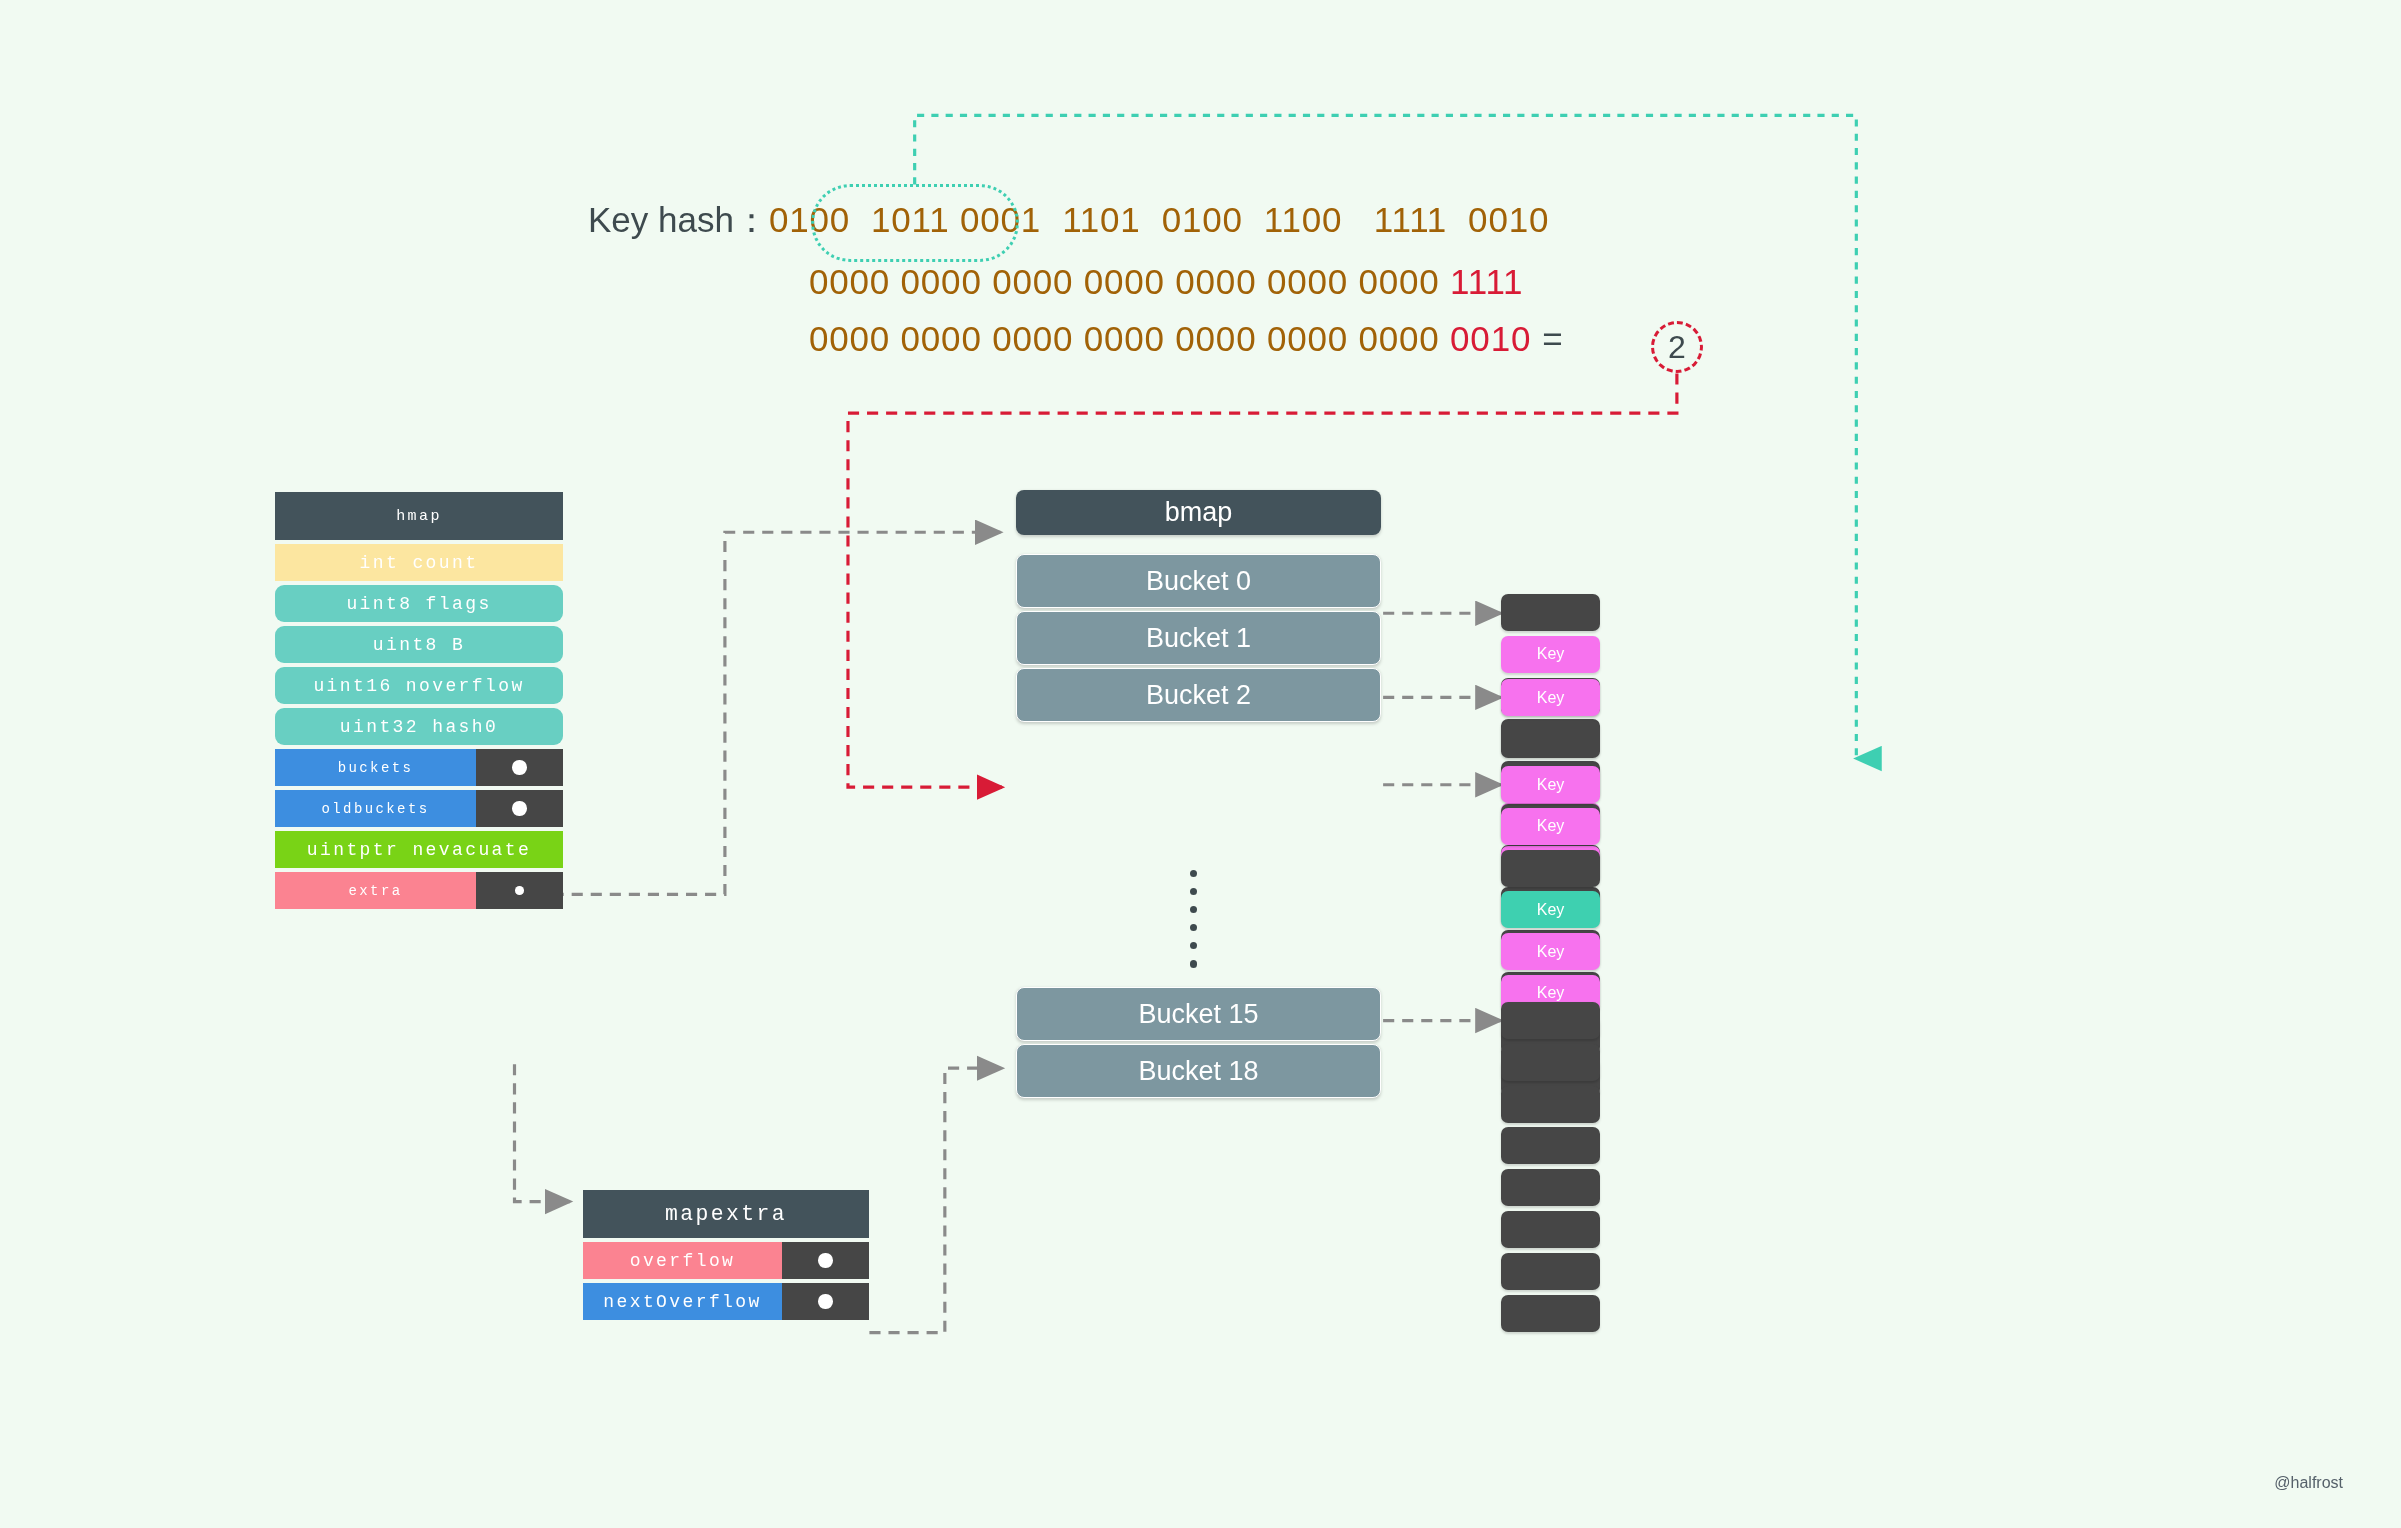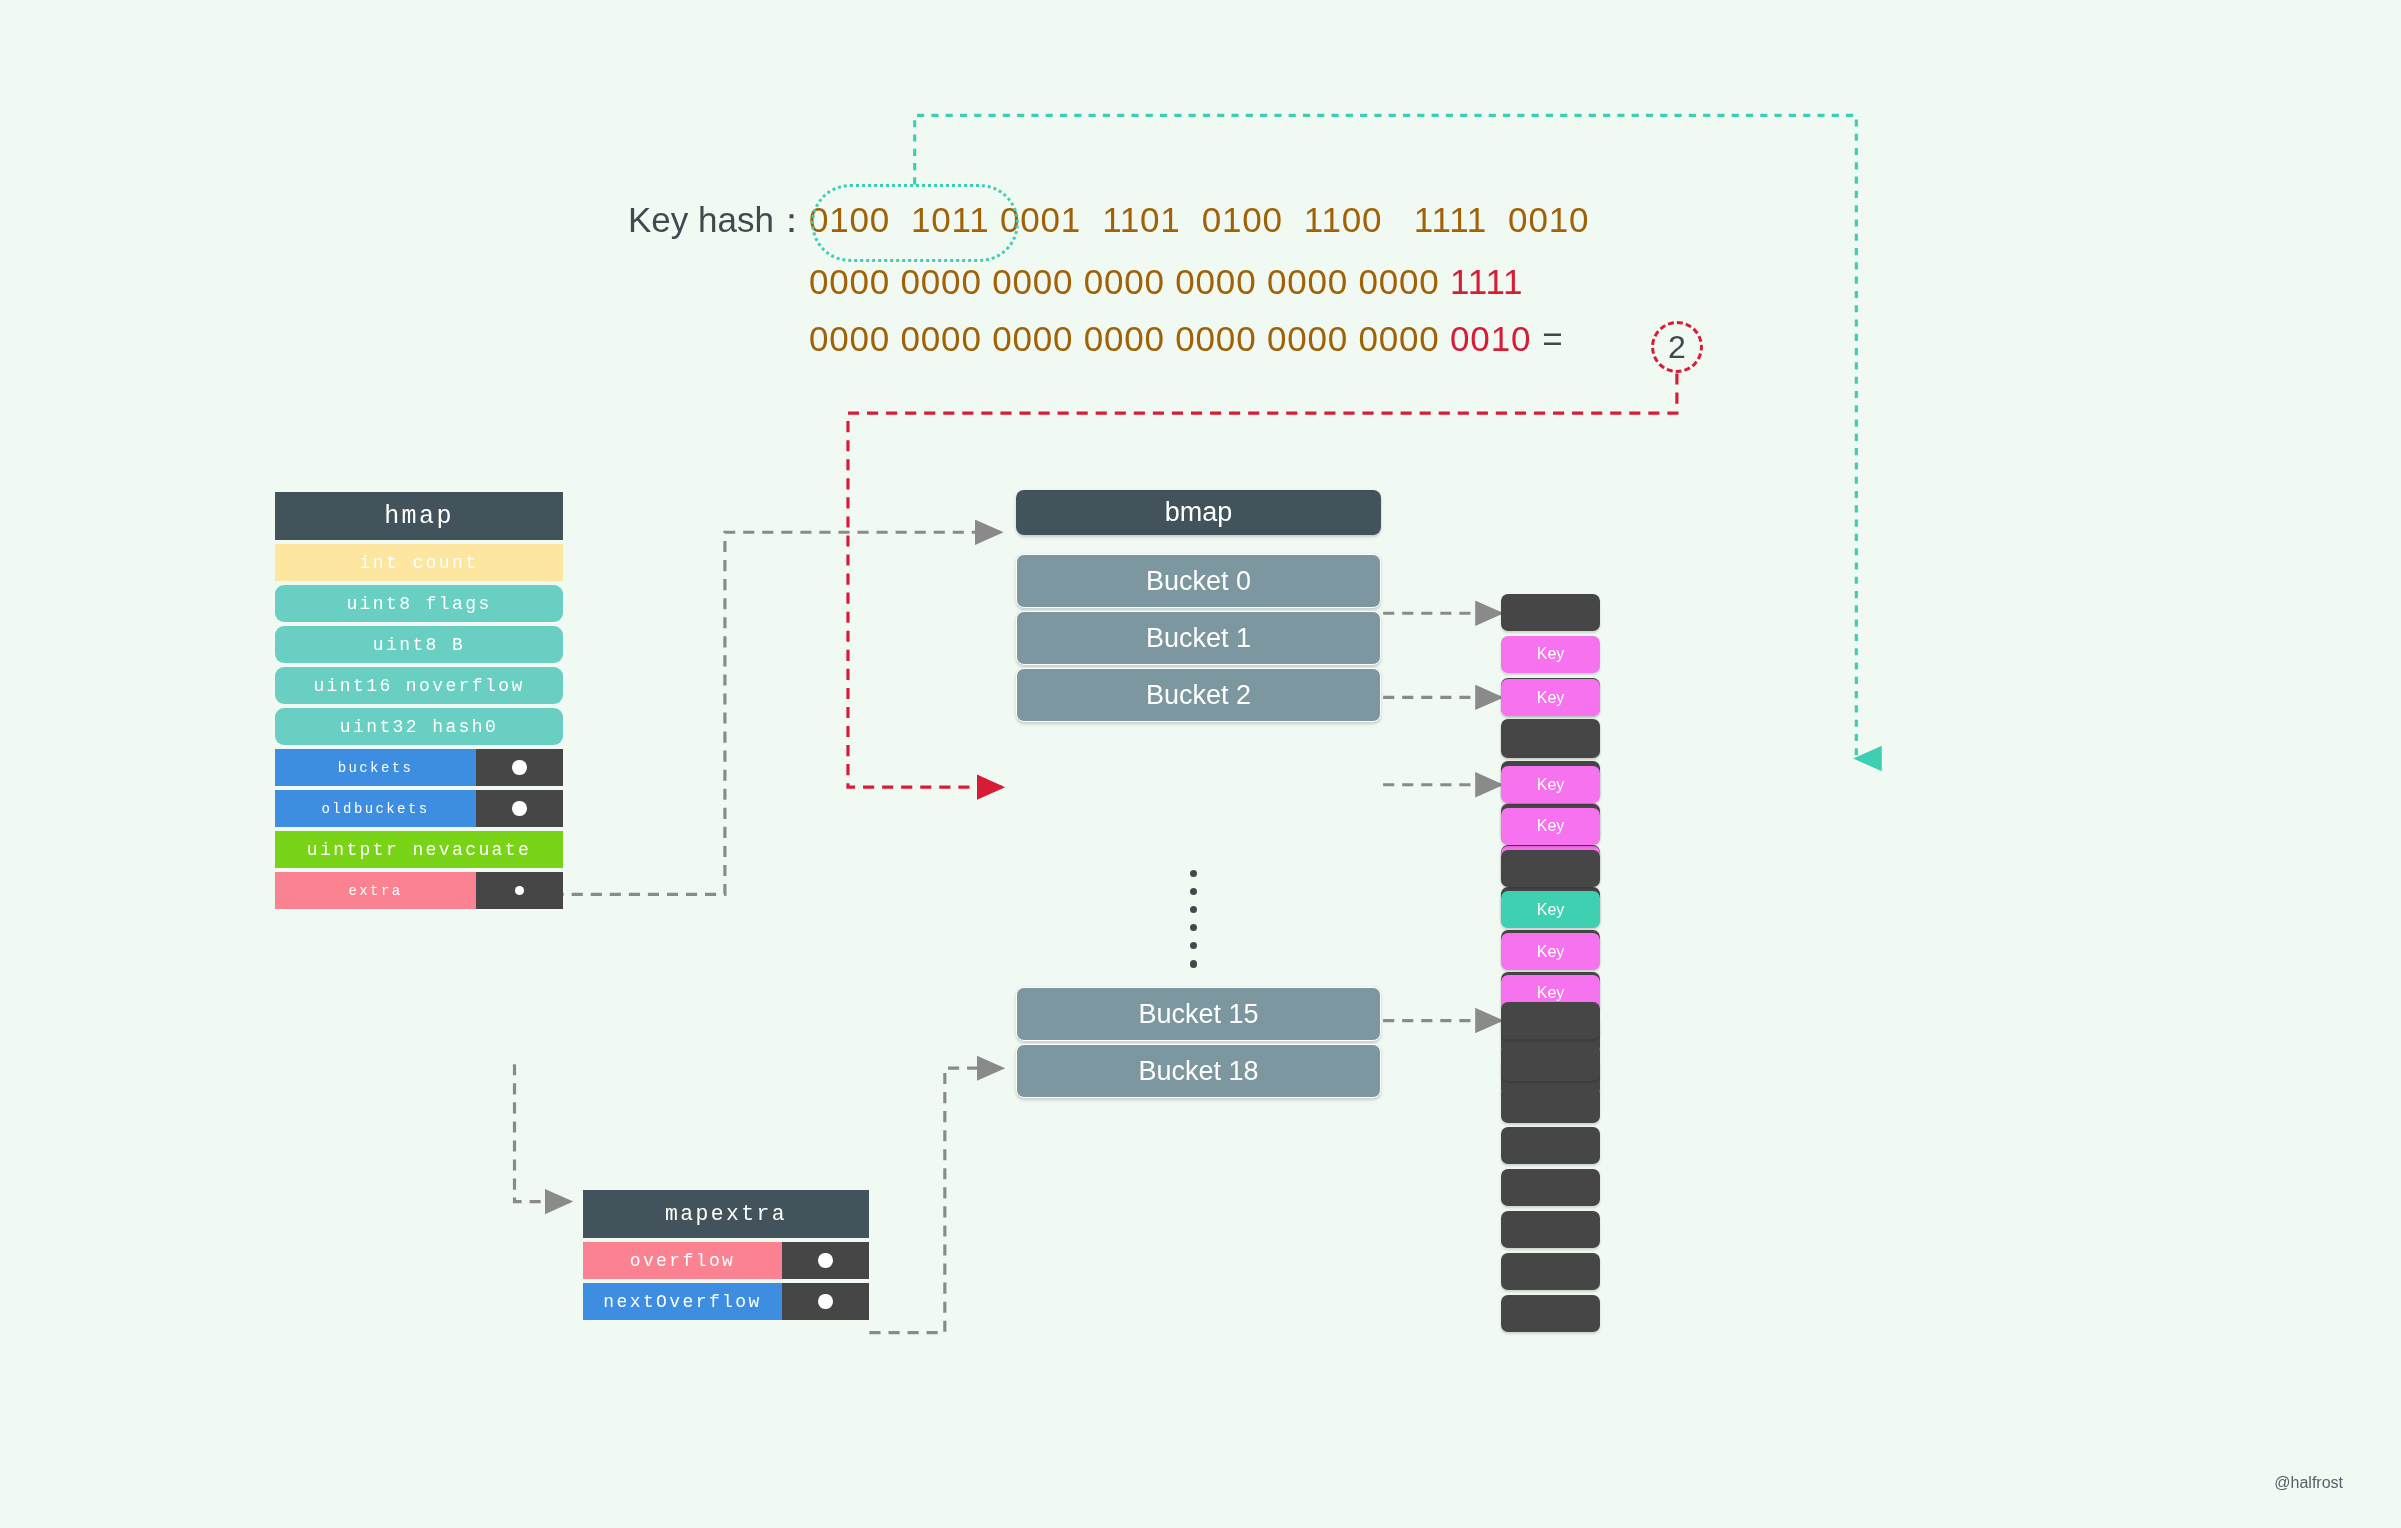--- a/index.html
+++ b/index.html
@@ -11,21 +11,21 @@
     position:relative;
   }
   #stage{position:absolute;inset:0;}
 
   
   #wires{position:absolute;left:0;top:0;width:2401px;height:1529px;pointer-events:none;}
 
   
   .hashwrap{position:absolute;left:588px;top:197px;}
   .hashrow{display:flex;align-items:baseline;white-space:pre;
-           font-family:"Liberation Sans",sans-serif;margin-left:40px;}
+           font-family:"Liberation Sans",sans-serif;}
   .hash-label{font-size:35px;color:#3e4a4e;letter-spacing:0px;}
   .bits{font-size:35px;color:#a16207;letter-spacing:0.8px;}
   .bits.red{color:#d81b36;}
   .r1{margin-top:0px;}
   .r2{margin-top:17.5px;margin-left:221px;}
   .r3{margin-top:17.5px;margin-left:221px;}
   .eqsign{font-size:35px;color:#3e4a4e;margin-left:11px;}
 
   .hl-ellipse{
     position:absolute;left:811px;top:184px;width:208px;height:78px;
@@ -39,21 +39,21 @@
   }
 
   
   .card{position:absolute;}
   .row{box-sizing:border-box;display:flex;align-items:center;justify-content:center;
        color:#ffffff;}
   .mono{font-family:"Liberation Mono",monospace;letter-spacing:2.4px;}
 
   
   .hmap{left:275px;top:492px;width:288px;}
-  .hmap .hdr{height:48px;background:#43535b;font-size:25px;margin-bottom:4px;}
+  .hmap .hdr{height:48px;background:#43535b;font-size:15px;margin-bottom:4px;}
   .hmap .fld{height:37px;font-size:18px;margin-bottom:4px;text-align:center;}
   .f-yellow{background:#fce6a0;}
   .f-teal{background:#68cfc2;border-radius:9px;}
   .f-blue{background:#3d8ee0;}
   .f-green{background:#79d316;}
   .f-pink{background:#fb8391;}
   .splitrow{display:flex;margin-bottom:4px;height:37px;}
   .splitrow .lbl{flex:1;display:flex;align-items:center;justify-content:center;
                  color:#fff;font-size:14px;}
   .ptrbox{width:87px;background:#464646;display:flex;align-items:center;justify-content:center;}

